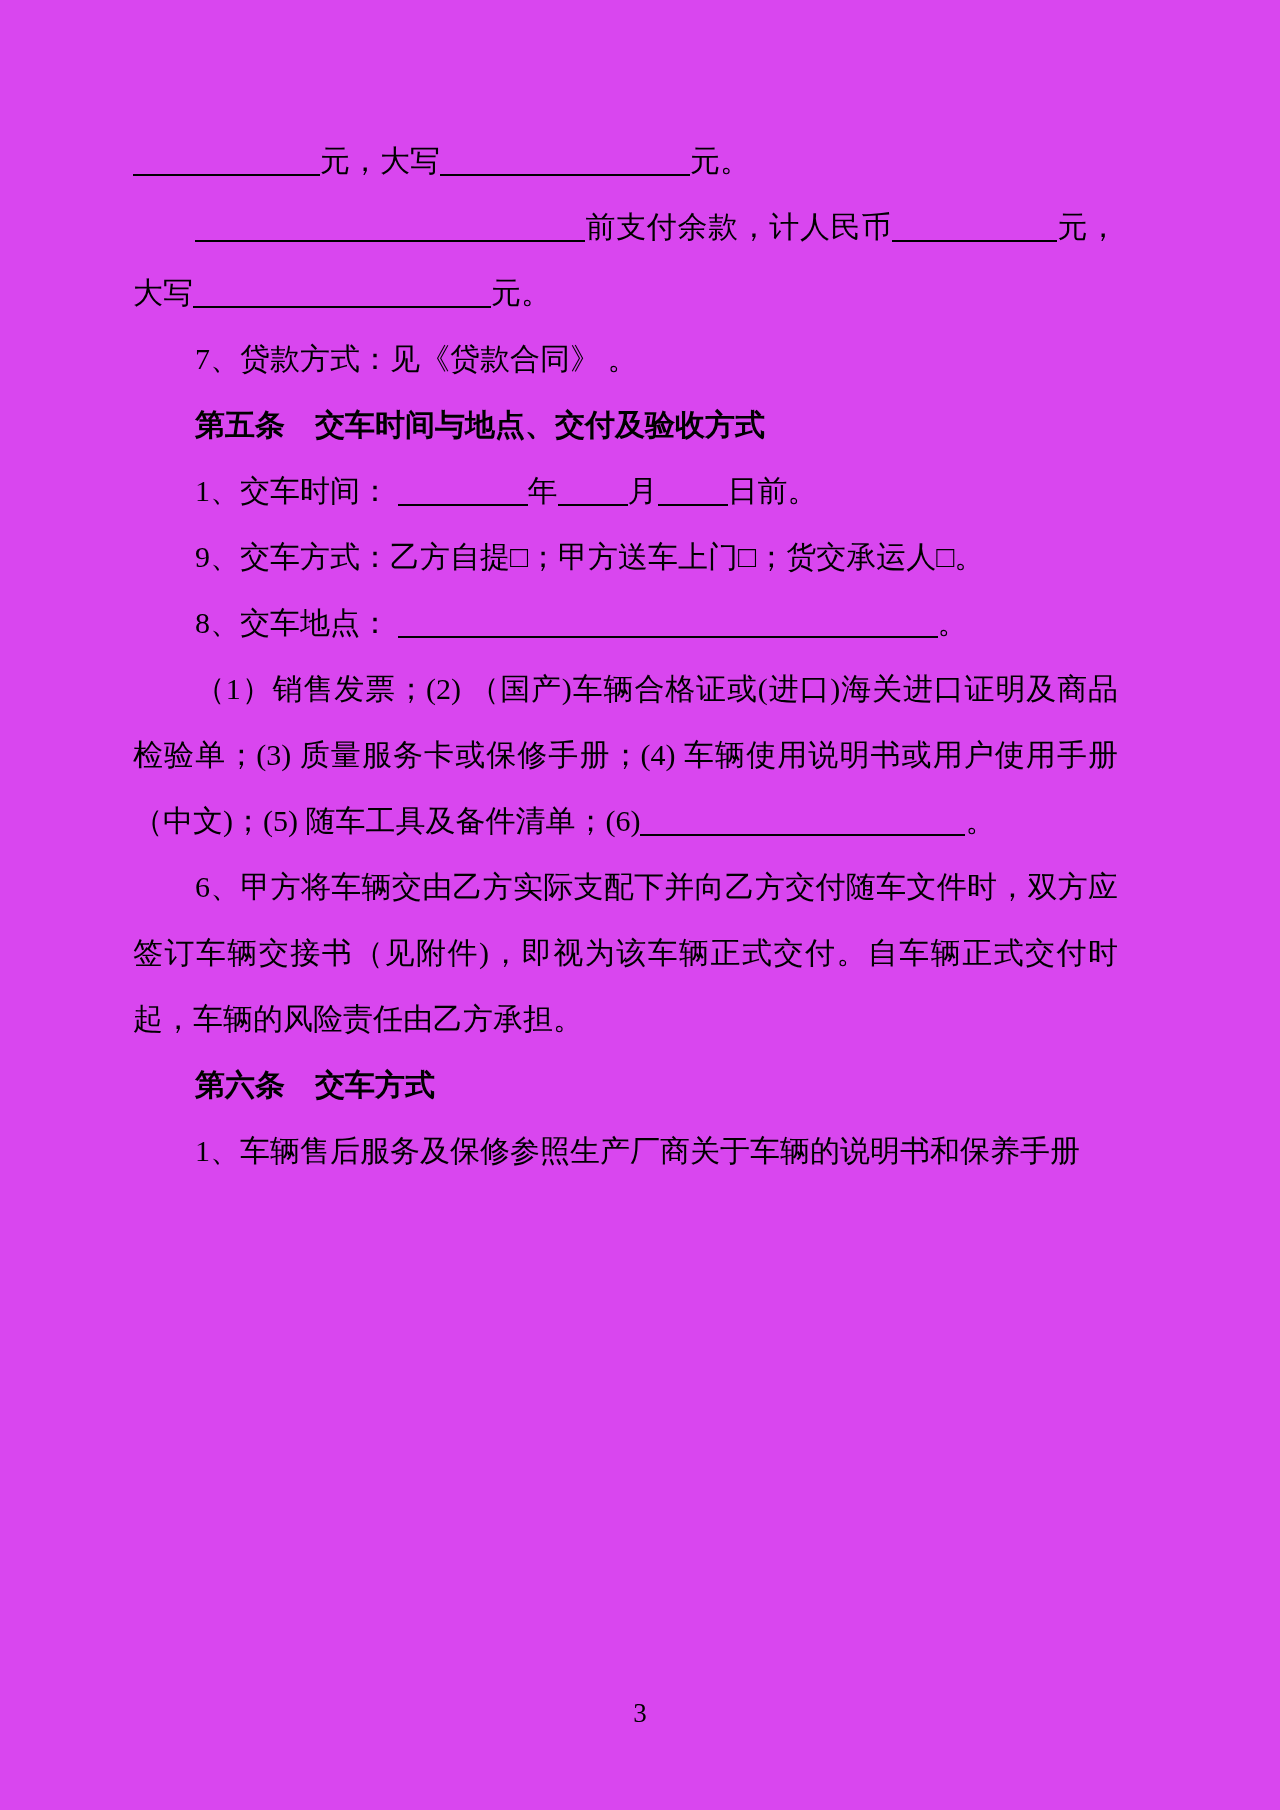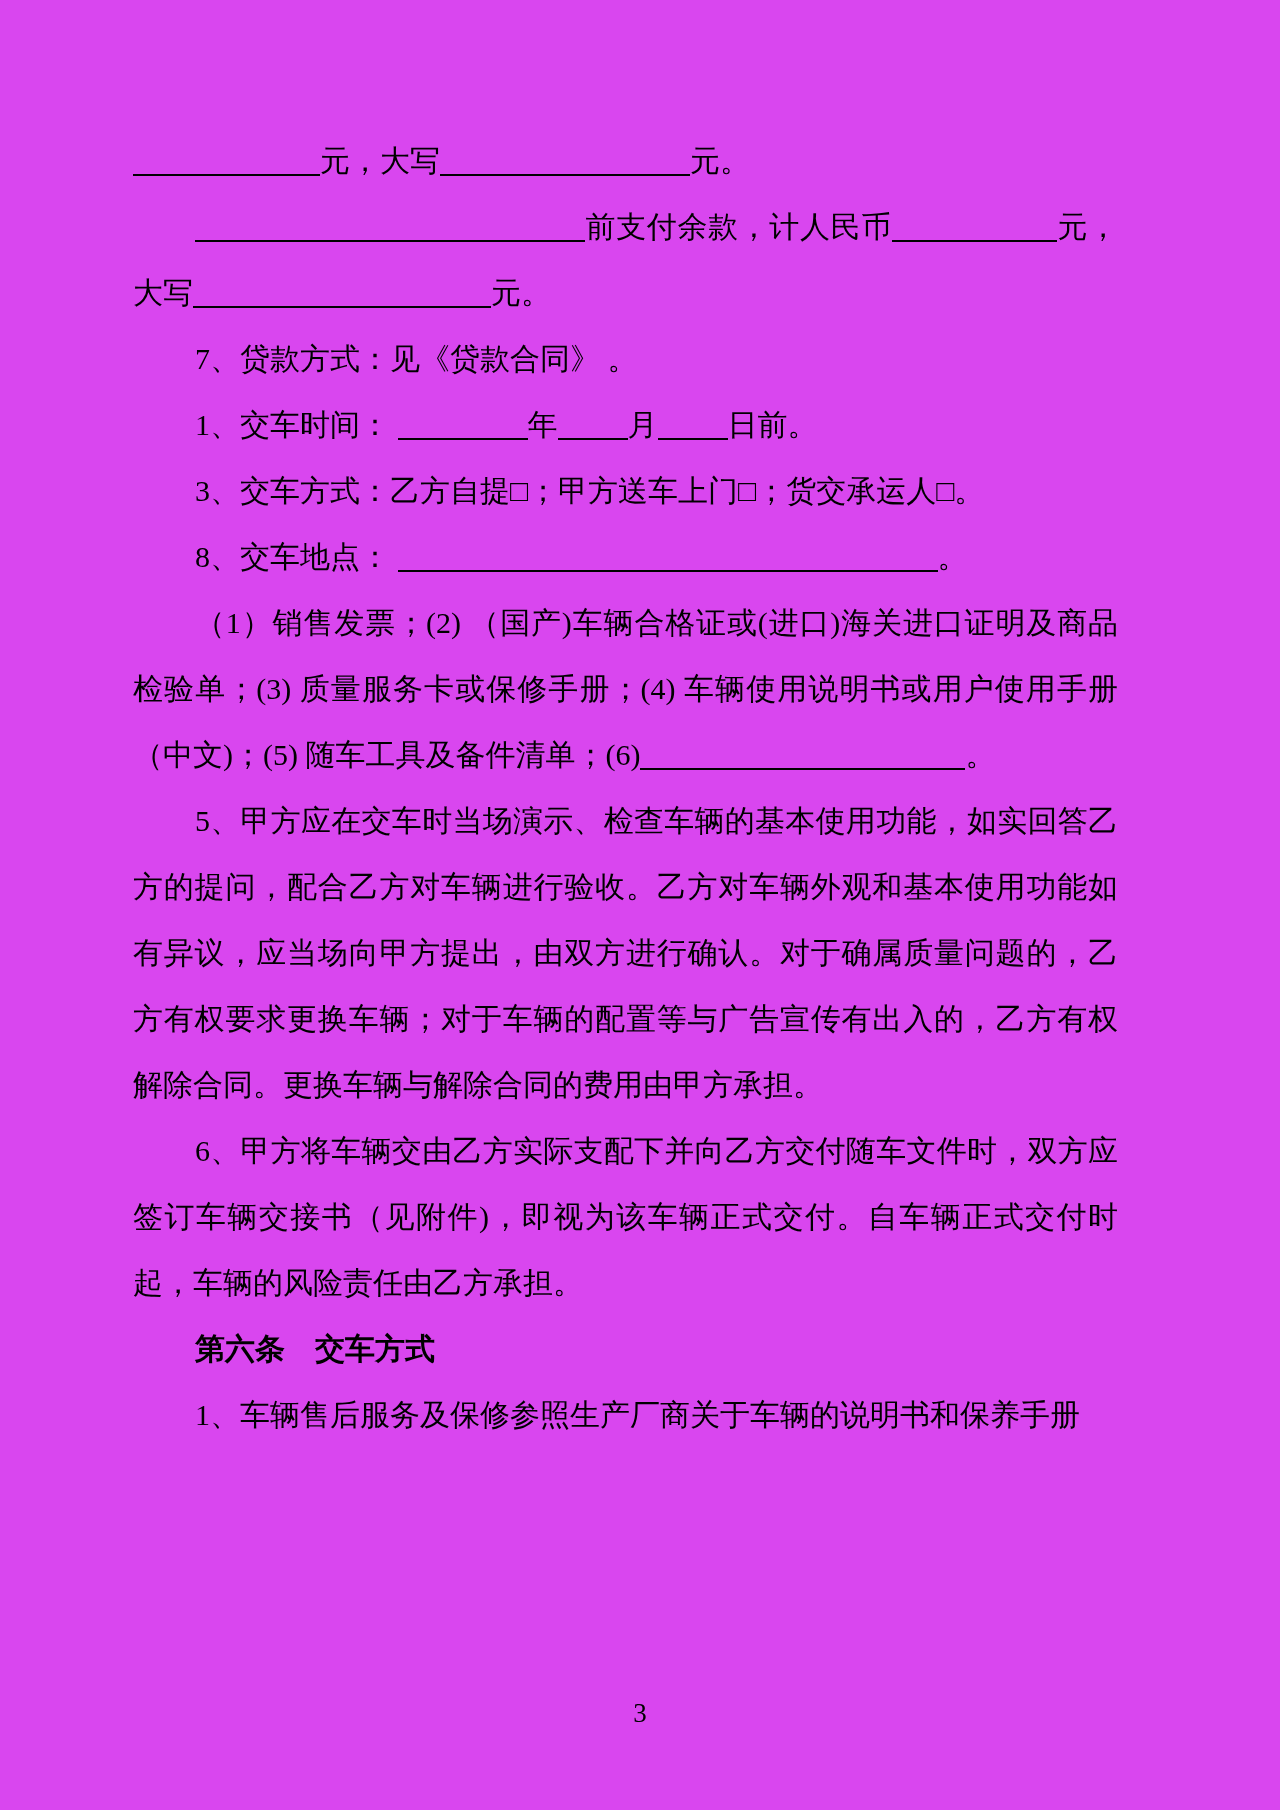--- a/index.html
+++ b/index.html
@@ -53,23 +53,23 @@
   }
 </style>
 </head>
 <body>
 
 <div class="page">
   <div class="doc">
       <p class="noindent"><span class="blank" style="width: 187px;"></span><span>元，大写</span><span class="blank" style="width: 250px;"></span><span>元。</span></p>
       <p class="indent"><span class="blank" style="width: 390px;"></span><span>前支付余款，计人民币</span><span class="blank" style="width: 165px;"></span><span>元，大写</span><span class="blank" style="width: 298px;"></span><span>元。</span></p>
       <p class="indent"><span>7、贷款方式：见《贷款合同》 。</span></p>
+      <p class="heading indent"><span>第五条　交车时间与地点、交付及验收方式</span></p>
       <p class="indent"><span>1、交车时间： </span><span class="blank" style="width: 130px;"></span><span>年</span><span class="blank" style="width: 70px;"></span><span>月</span><span class="blank" style="width: 70px;"></span><span>日前。</span></p>
-      <p class="indent"><span>3、交车方式：乙方自提□；甲方送车上门□；货交承运人□。</span></p>
+      <p class="indent"><span>9、交车方式：乙方自提□；甲方送车上门□；货交承运人□。</span></p>
       <p class="indent"><span>8、交车地点： </span><span class="blank" style="width: 540px;"></span><span>。</span></p>
       <p class="indent"><span>（1）销售发票；(2) （国产)车辆合格证或(进口)海关进口证明及商品检验单；(3) 质量服务卡或保修手册；(4) 车辆使用说明书或用户使用手册（中文)；(5) 随车工具及备件清单；(6)</span><span class="blank" style="width: 325px;"></span><span>。</span></p>
-      <p class="indent"><span>5、甲方应在交车时当场演示、检查车辆的基本使用功能，如实回答乙方的提问，配合乙方对车辆进行验收。乙方对车辆外观和基本使用功能如有异议，应当场向甲方提出，由双方进行确认。对于确属质量问题的，乙方有权要求更换车辆；对于车辆的配置等与广告宣传有出入的，乙方有权解除合同。更换车辆与解除合同的费用由甲方承担。</span></p>
       <p class="indent"><span>6、甲方将车辆交由乙方实际支配下并向乙方交付随车文件时，双方应签订车辆交接书（见附件)，即视为该车辆正式交付。自车辆正式交付时起，车辆的风险责任由乙方承担。</span></p>
       <p class="heading indent"><span>第六条　交车方式</span></p>
       <p class="indent"><span>1、车辆售后服务及保修参照生产厂商关于车辆的说明书和保养手册</span></p>
     </div>
   <div class="footer">3</div>
 </div>
 
 </body></html>

